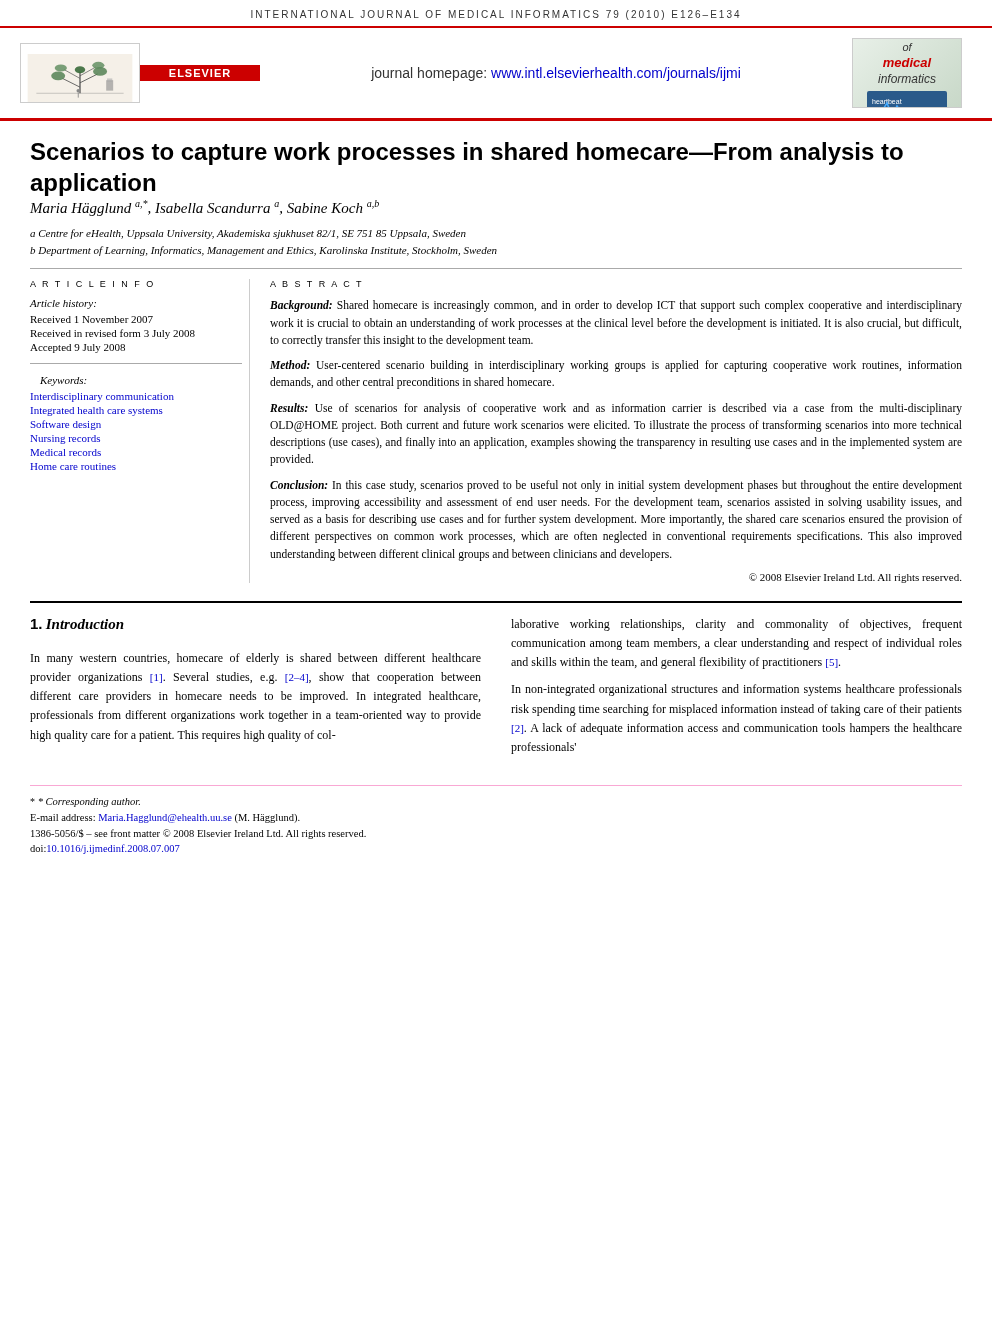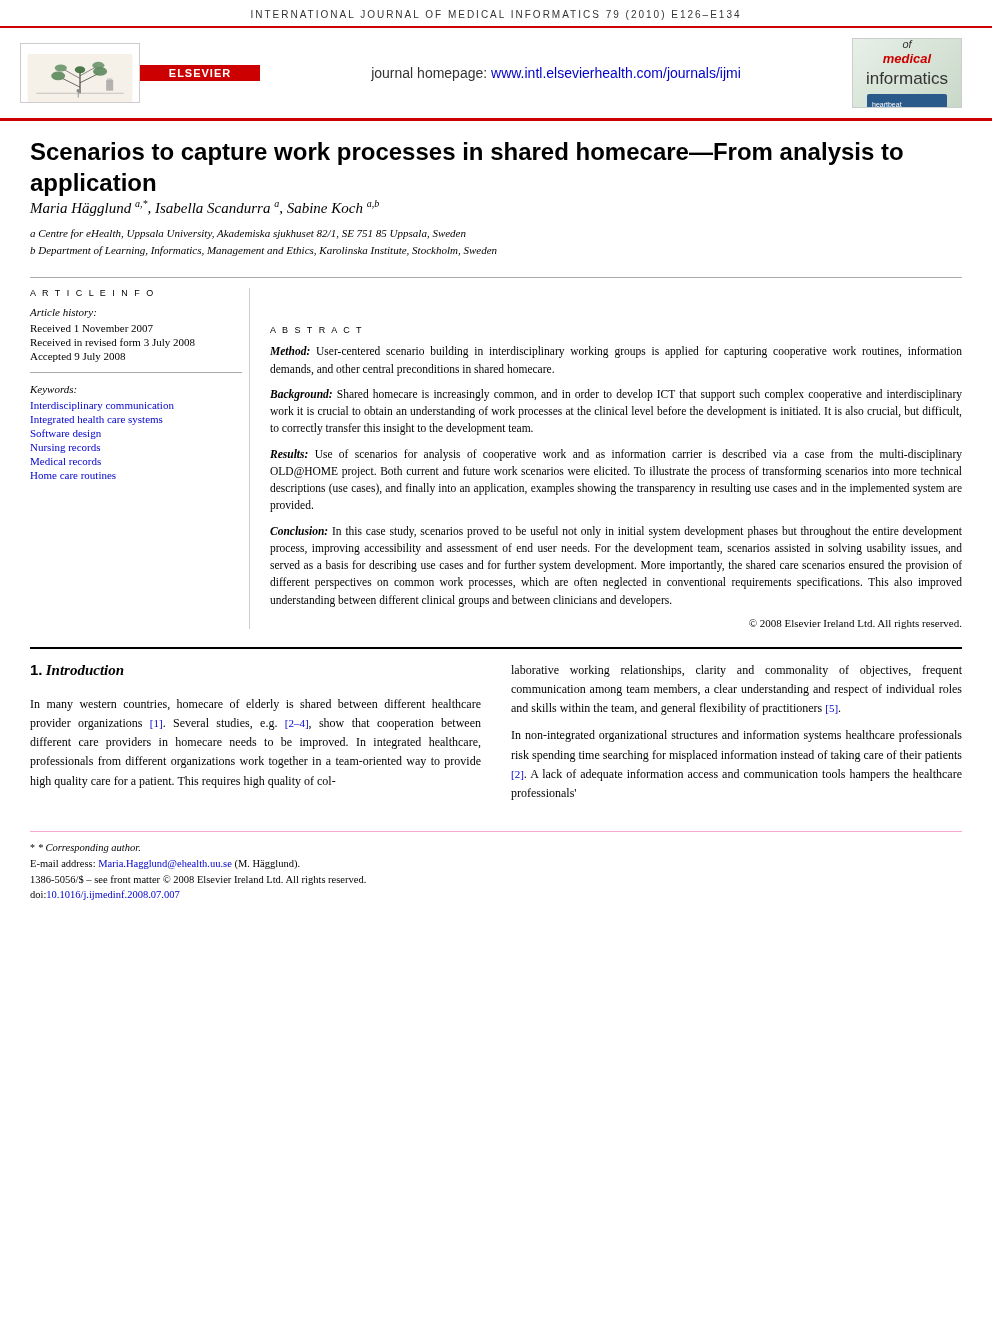--- a/index.html
+++ b/index.html
@@ -132,21 +132,21 @@
     }
     .authors sup {
       font-size: 10px;
     }
 
     
     .affiliations {
       font-size: 11px;
       font-style: italic;
       color: #000;
-      margin-bottom: 19px;
+      margin-bottom: 10px;
       line-height: 1.5;
     }
 
     
     .divider {
       border: none;
       border-top: 1px solid #aaa;
       margin: 10px 0;
     }
 
@@ -157,21 +157,20 @@
       margin-top: 10px;
     }
     .left-col {
       width: 220px;
       flex-shrink: 0;
       border-right: 1px solid #ccc;
       padding-right: 7px;
     }
     .right-col {
       flex: 1;
-      margin-top: 37px;
     }
 
     
     .section-label {
       font-family: Arial, sans-serif;
       font-size: 9px;
       letter-spacing: 2px;
       text-transform: uppercase;
       color: #000;
       margin-bottom: 8px;
@@ -328,21 +327,21 @@
 
     <div class="journal-homepage">
       <span>journal homepage:</span>
       <a>www.intl.elsevierhealth.com/journals/ijmi</a>
     </div>
 
     <div class="journal-logo-right">
       <div class="journal-logo-right-text">
         <div style="font-style:italic; font-size:11px;">international journal of</div>
         <div style="font-weight:bold; color:#c00; font-size:13px; font-style:italic;">medical</div>
-        <div style="font-size:17px;text-align:center;">informatics</div>
+        <div style="font-style:italic; font-size:12px;text-align:center;">informatics</div>
         <div style="margin-top:4px;">
           <svg width="80" height="25" viewBox="0 0 80 25" xmlns="http://www.w3.org/2000/svg">
             <rect width="80" height="25" fill="#2a5a8a" rx="2"></rect>
             <rect x="0" y="18" width="80" height="7" fill="#1a3a6a" rx="2"></rect>
             <text x="5" y="13" font-size="7" fill="white" font-family="Arial">heartbeat</text>
             <polyline points="5,20 15,20 20,12 25,25 30,15 35,22 45,20 80,20" stroke="#4af" stroke-width="1.5" fill="none"></polyline>
           </svg>
         </div>
       </div>
     </div>
@@ -371,41 +370,41 @@
         <div class="article-history">
           <div class="label" style="font-style:italic; font-size:11px;">Article history:</div>
           <div class="date">Received 1 November 2007</div>
           <div class="date">Received in revised form 3 July 2008</div>
           <div class="date">Accepted 9 July 2008</div>
         </div>
 
         <hr class="divider">
 
         <div class="keywords-section">
-          <div class="label" style="font-style:italic; font-size:11px;">Keywords:</div>
+          <div class="label" style="font-style:italic; font-size:11px;margin-left:10px;">Keywords:</div>
           <div class="keyword">Interdisciplinary communication</div>
           <div class="keyword">Integrated health care systems</div>
           <div class="keyword">Software design</div>
           <div class="keyword">Nursing records</div>
           <div class="keyword">Medical records</div>
           <div class="keyword">Home care routines</div>
         </div>
       </div>
 
       <div class="right-col">
         <div class="section-label">A B S T R A C T</div>
 
         <div class="abstract-para">
+          <span class="para-label">Background:</span>
+          <span>Shared homecare is increasingly common, and in order to develop ICT that support such complex cooperative and interdisciplinary work it is crucial to obtain an understanding of work processes at the clinical level before the development is initiated. It is also crucial, but difficult, to correctly transfer this insight to the development team.</span>
+        </div>
+
+        <div class="abstract-para">
           <span class="para-label">Method:</span>
           <span>User-centered scenario building in interdisciplinary working groups is applied for capturing cooperative work routines, information demands, and other central preconditions in shared homecare.</span>
-        </div>
-
-        <div class="abstract-para">
-          <span class="para-label">Background:</span>
-          <span>Shared homecare is increasingly common, and in order to develop ICT that support such complex cooperative and interdisciplinary work it is crucial to obtain an understanding of work processes at the clinical level before the development is initiated. It is also crucial, but difficult, to correctly transfer this insight to the development team.</span>
         </div>
 
         <div class="abstract-para">
           <span class="para-label">Results:</span>
           <span>Use of scenarios for analysis of cooperative work and as information carrier is described via a case from the multi-disciplinary OLD@HOME project. Both current and future work scenarios were elicited. To illustrate the process of transforming scenarios into more technical descriptions (use cases), and finally into an application, examples showing the transparency in resulting use cases and in the implemented system are provided.</span>
         </div>
 
         <div class="abstract-para">
           <span class="para-label">Conclusion:</span>
           <span>In this case study, scenarios proved to be useful not only in initial system development phases but throughout the entire development process, improving accessibility and assessment of end user needs. For the development team, scenarios assisted in solving usability issues, and served as a basis for describing use cases and for further system development. More importantly, the shared care scenarios ensured the provision of different perspectives on common work processes, which are often neglected in conventional requirements specifications. This also improved understanding between different clinical groups and between clinicians and developers.</span>

